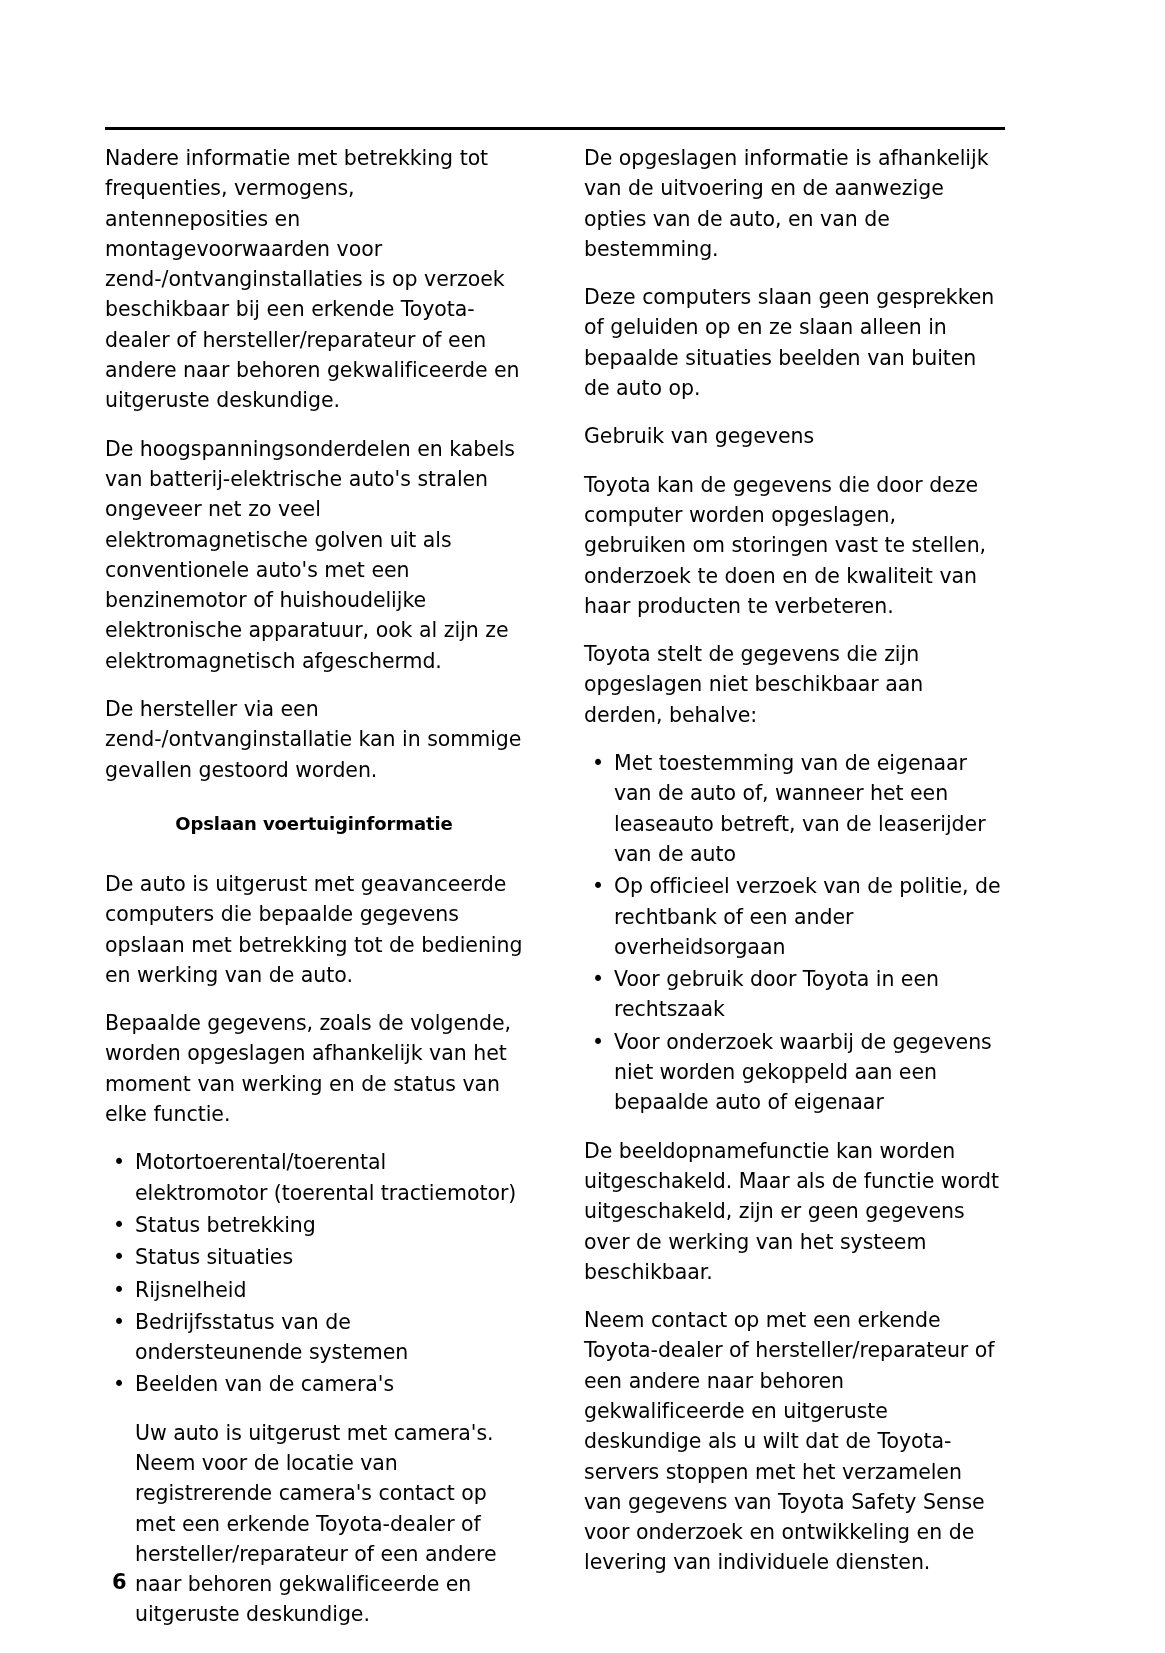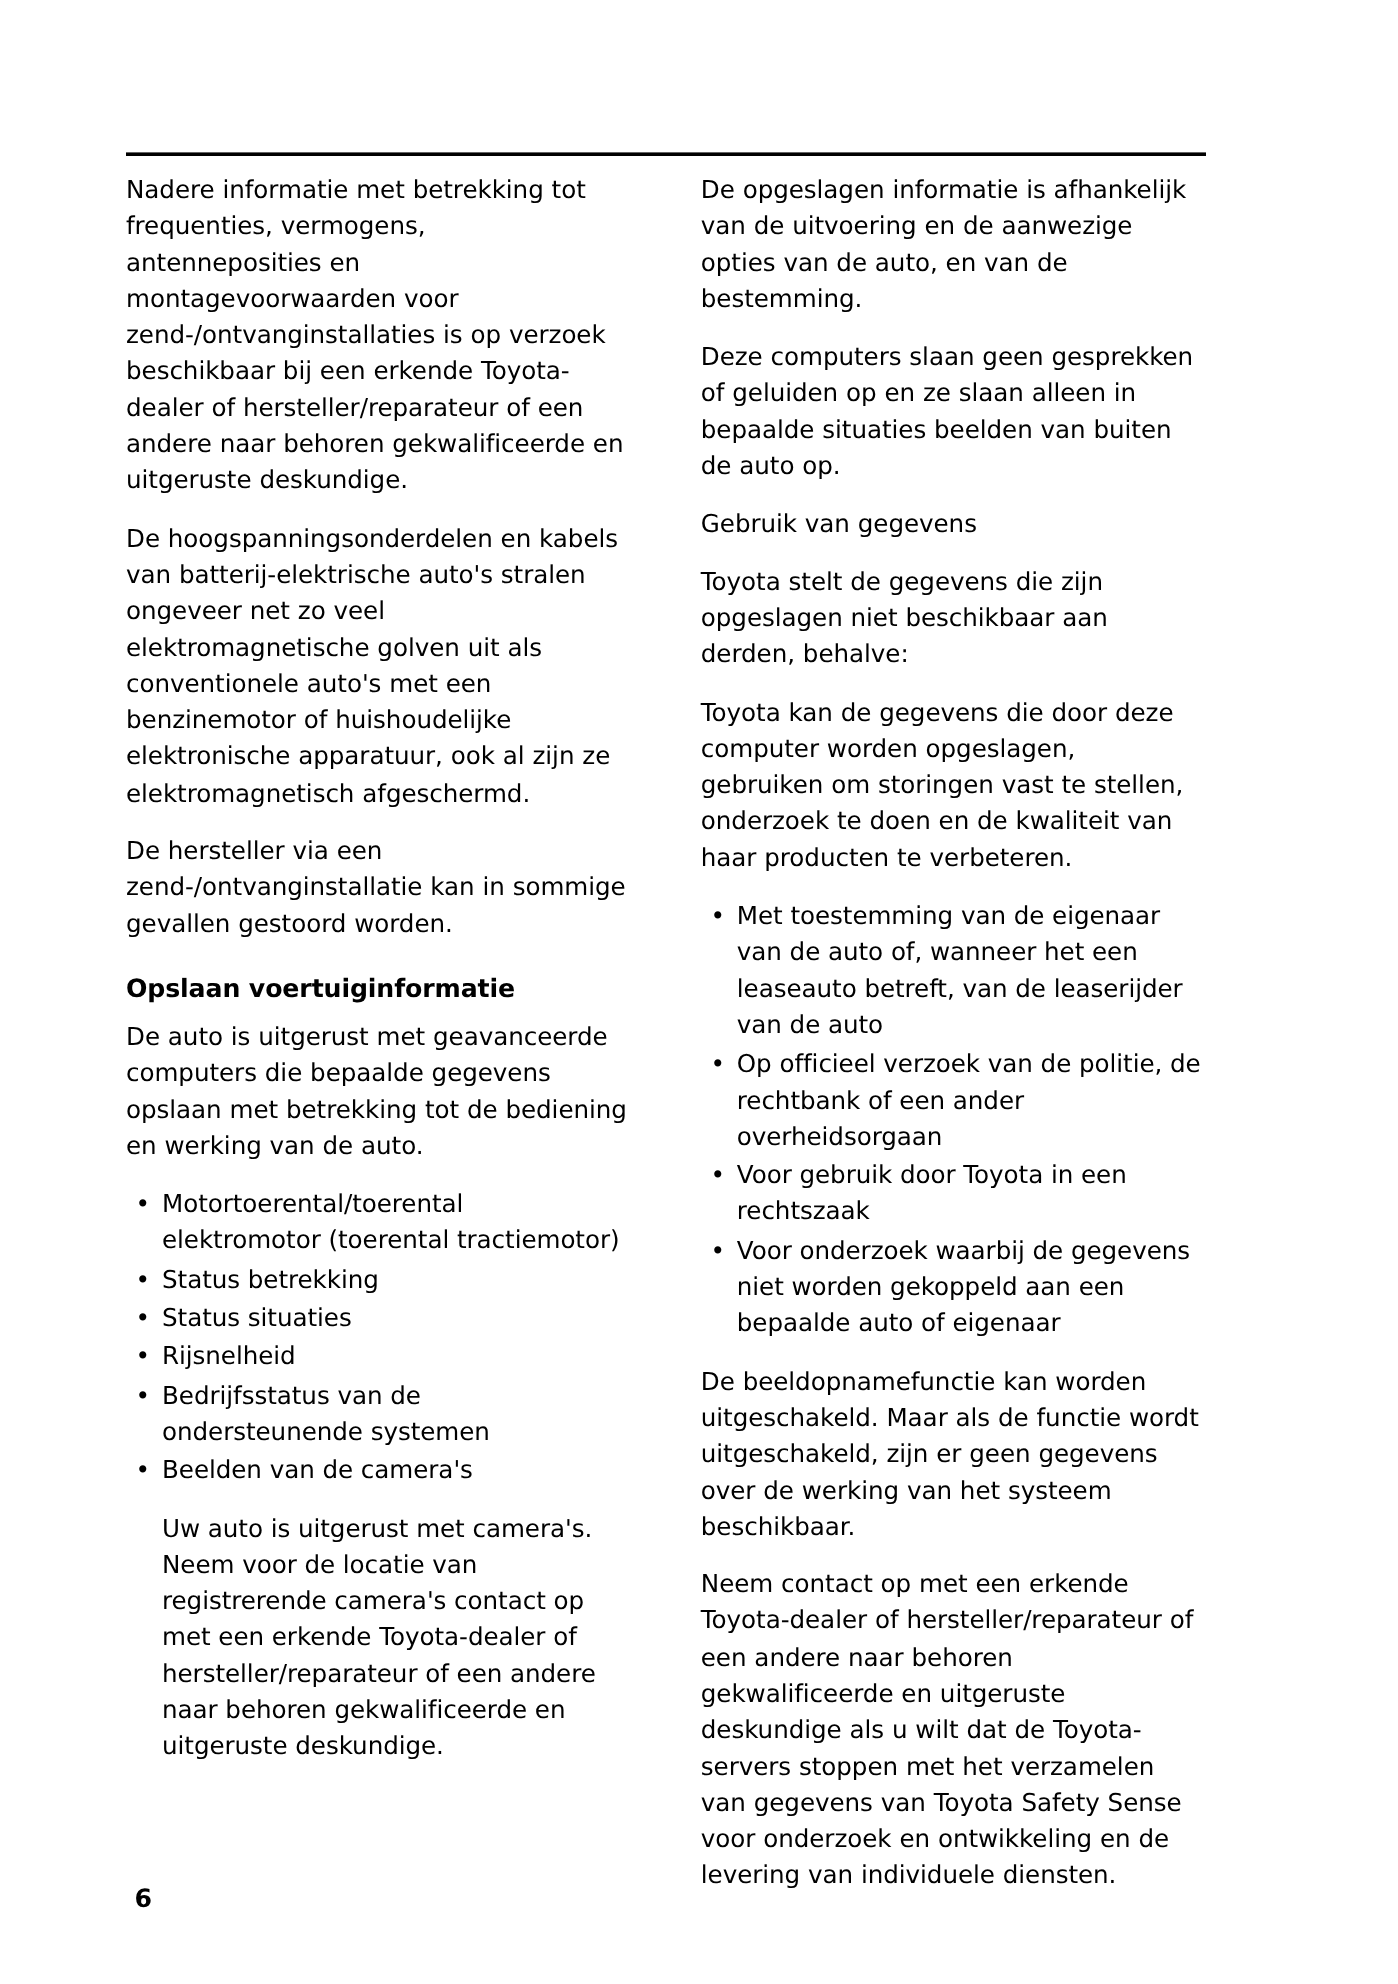--- a/index.html
+++ b/index.html
@@ -44,25 +44,26 @@
     box-sizing: border-box;
   }
   p.para {
     margin: 0 0 18px 0;
     font-size: 20.5px;
     line-height: 30.3px;
     letter-spacing: -0.05px;
     word-spacing: 0.1px;
   }
   h2.section-heading {
-    margin: 24px 0 10px 0;
-    font-size: 21px;
+    margin: 24px 0 30px 0;
+    font-size: 18px;
     line-height: 30px;
     font-weight: bold;
     letter-spacing: -0.1px;
+    text-align: center;
   }
   ul.bullets {
     list-style: none;
     margin: 0 0 18px 0;
     padding: 0;
   }
   ul.bullets > li {
     position: relative;
     padding-left: 30px;
     margin-bottom: 2px;
@@ -107,20 +108,21 @@
 
       <p class="para">De hoogspanningsonderdelen en kabels van batterij-elektrische auto's stralen ongeveer net zo veel elektromagnetische golven uit als conventionele auto's met een benzinemotor of huishoudelijke elektronische apparatuur, ook al zijn ze elektromagnetisch afgeschermd.</p>
 
       <p class="para">De hersteller via een zend-/ontvanginstallatie kan in sommige gevallen gestoord worden.</p>
 
       <h2 class="section-heading">Opslaan voertuiginformatie</h2>
 
       <p class="para">De auto is uitgerust met geavanceerde computers die bepaalde gegevens opslaan met betrekking tot de bediening en werking van de auto.</p>
 
 
+      <p class="para">Bepaalde gegevens, zoals de volgende, worden opgeslagen afhankelijk van het moment van werking en de status van elke functie.</p>
 
       <ul class="bullets">
         <li>
           <span class="dot">•</span>
           <span>Motortoerental/toerental elektromotor (toerental tractiemotor)</span>
         </li>
         <li>
           <span class="dot">•</span>
           <span>Status betrekking</span>
         </li>
@@ -147,23 +149,23 @@
     </div>
 
     <div class="col">
 
       <p class="para">De opgeslagen informatie is afhankelijk van de uitvoering en de aanwezige opties van de auto, en van de bestemming.</p>
 
       <p class="para">Deze computers slaan geen gesprekken of geluiden op en ze slaan alleen in bepaalde situaties beelden van buiten de auto op.</p>
 
       <p class="para">Gebruik van gegevens</p>
 
+      <p class="para">Toyota kan de gegevens die door deze computer worden opgeslagen, gebruiken om storingen vast te stellen, onderzoek te doen en de kwaliteit van haar producten te verbeteren.</p>
+
       <p class="para">Toyota stelt de gegevens die zijn opgeslagen niet beschikbaar aan derden, behalve:</p>
-
-      <p class="para">Toyota kan de gegevens die door deze computer worden opgeslagen, gebruiken om storingen vast te stellen, onderzoek te doen en de kwaliteit van haar producten te verbeteren.</p>
 
       <ul class="bullets">
         <li>
           <span class="dot">•</span>
           <span>Met toestemming van de eigenaar van de auto of, wanneer het een leaseauto betreft, van de leaserijder van de auto</span>
         </li>
         <li>
           <span class="dot">•</span>
           <span>Op officieel verzoek van de politie, de rechtbank of een ander overheidsorgaan</span>
         </li>

